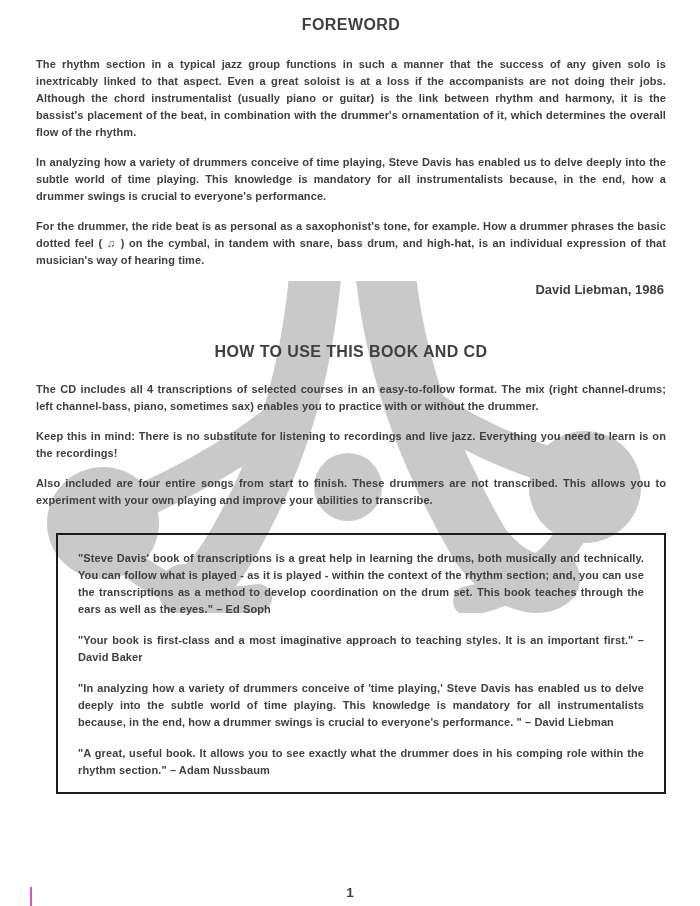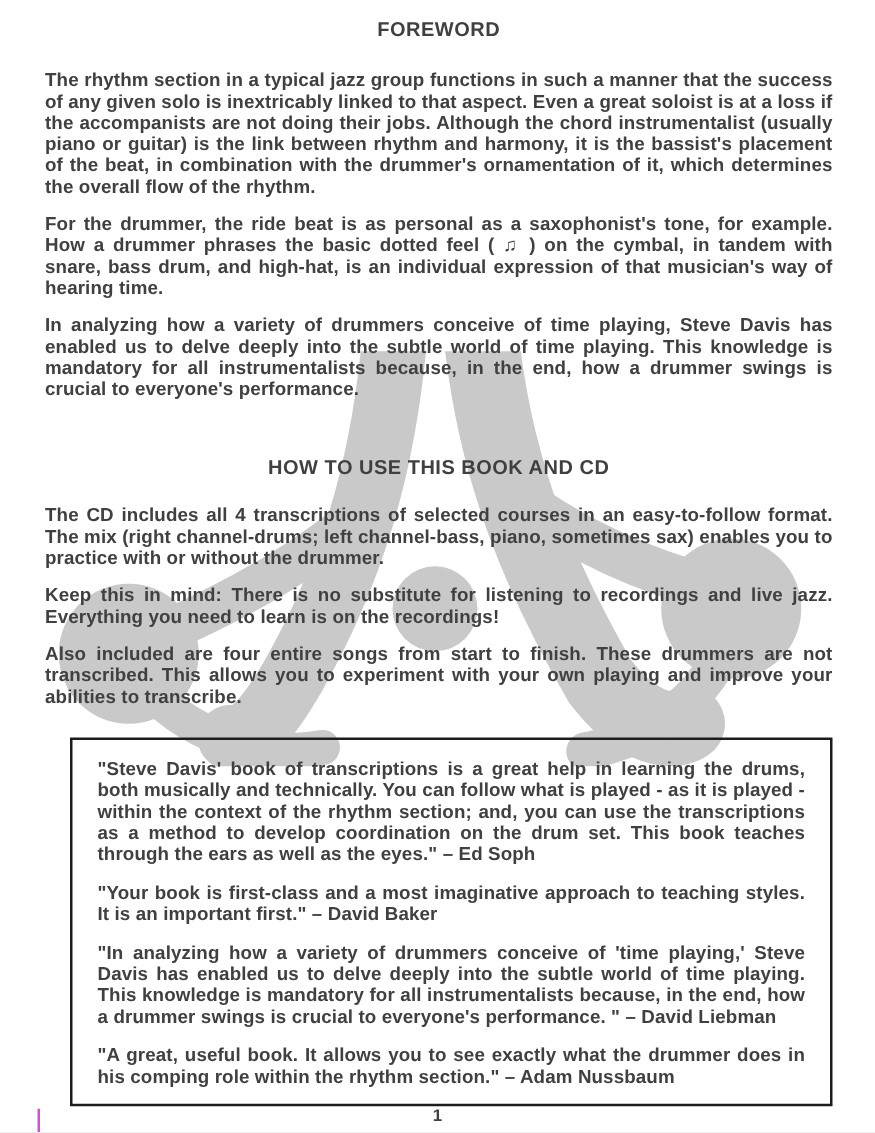--- a/index.html
+++ b/index.html
@@ -28,21 +28,21 @@
   .heading{
     margin:4px 0 22px 0;
     text-align:center;
     font-size:16px;
     font-weight:bold;
     letter-spacing:.4px;
   }
   .heading.second{margin-top:46px;margin-bottom:20px;}
   .para{
     margin:0 0 13px 0;
-    font-size:15px;
+    font-size:11px;
     font-weight:bold;
     line-height:17px;
     text-align:justify;
     letter-spacing:.1px;
   }
   .signature{
     margin:12px 2px 0 0;
     text-align:right;
     font-size:13px;
     font-weight:bold;
@@ -99,24 +99,25 @@
       </g>
     </svg>
   </div>
 
   <div class="content">
 
     <h1 class="heading">FOREWORD</h1>
 
     <p class="para">The rhythm section in a typical jazz group functions in such a manner that the success of any given solo is inextricably linked to that aspect. Even a great soloist is at a loss if the accompanists are not doing their jobs. Although the chord instrumentalist (usually piano or guitar) is the link between rhythm and harmony, it is the bassist's placement of the beat, in combination with the drummer's ornamentation of it, which determines the overall flow of the rhythm.</p>
 
+    <p class="para">In analyzing how a variety of drummers conceive of time playing, Steve Davis has enabled us to delve deeply into the subtle world of time playing. This knowledge is mandatory for all instrumentalists because, in the end, how a drummer swings is crucial to everyone's performance.</p>
+
     <p class="para">For the drummer, the ride beat is as personal as a saxophonist's tone, for example. How a drummer phrases the basic dotted feel ( ♫ ) on the cymbal, in tandem with snare, bass drum, and high-hat, is an individual expression of that musician's way of hearing time.</p>
 
-    <p class="para">In analyzing how a variety of drummers conceive of time playing, Steve Davis has enabled us to delve deeply into the subtle world of time playing. This knowledge is mandatory for all instrumentalists because, in the end, how a drummer swings is crucial to everyone's performance.</p>
-
+    <div class="signature">David Liebman, 1986</div>
 
     <h1 class="heading second">HOW TO USE THIS BOOK AND CD</h1>
 
 
     <p class="para">The CD includes all 4 transcriptions of selected courses in an easy-to-follow format. The mix (right channel-drums; left channel-bass, piano, sometimes sax) enables you to practice with or without the drummer.</p>
 
     <p class="para">Keep this in mind: There is no substitute for listening to recordings and live jazz. Everything you need to learn is on the recordings!</p>
 
     <p class="para">Also included are four entire songs from start to finish. These drummers are not transcribed. This allows you to experiment with your own playing and improve your abilities to transcribe.</p>
 

